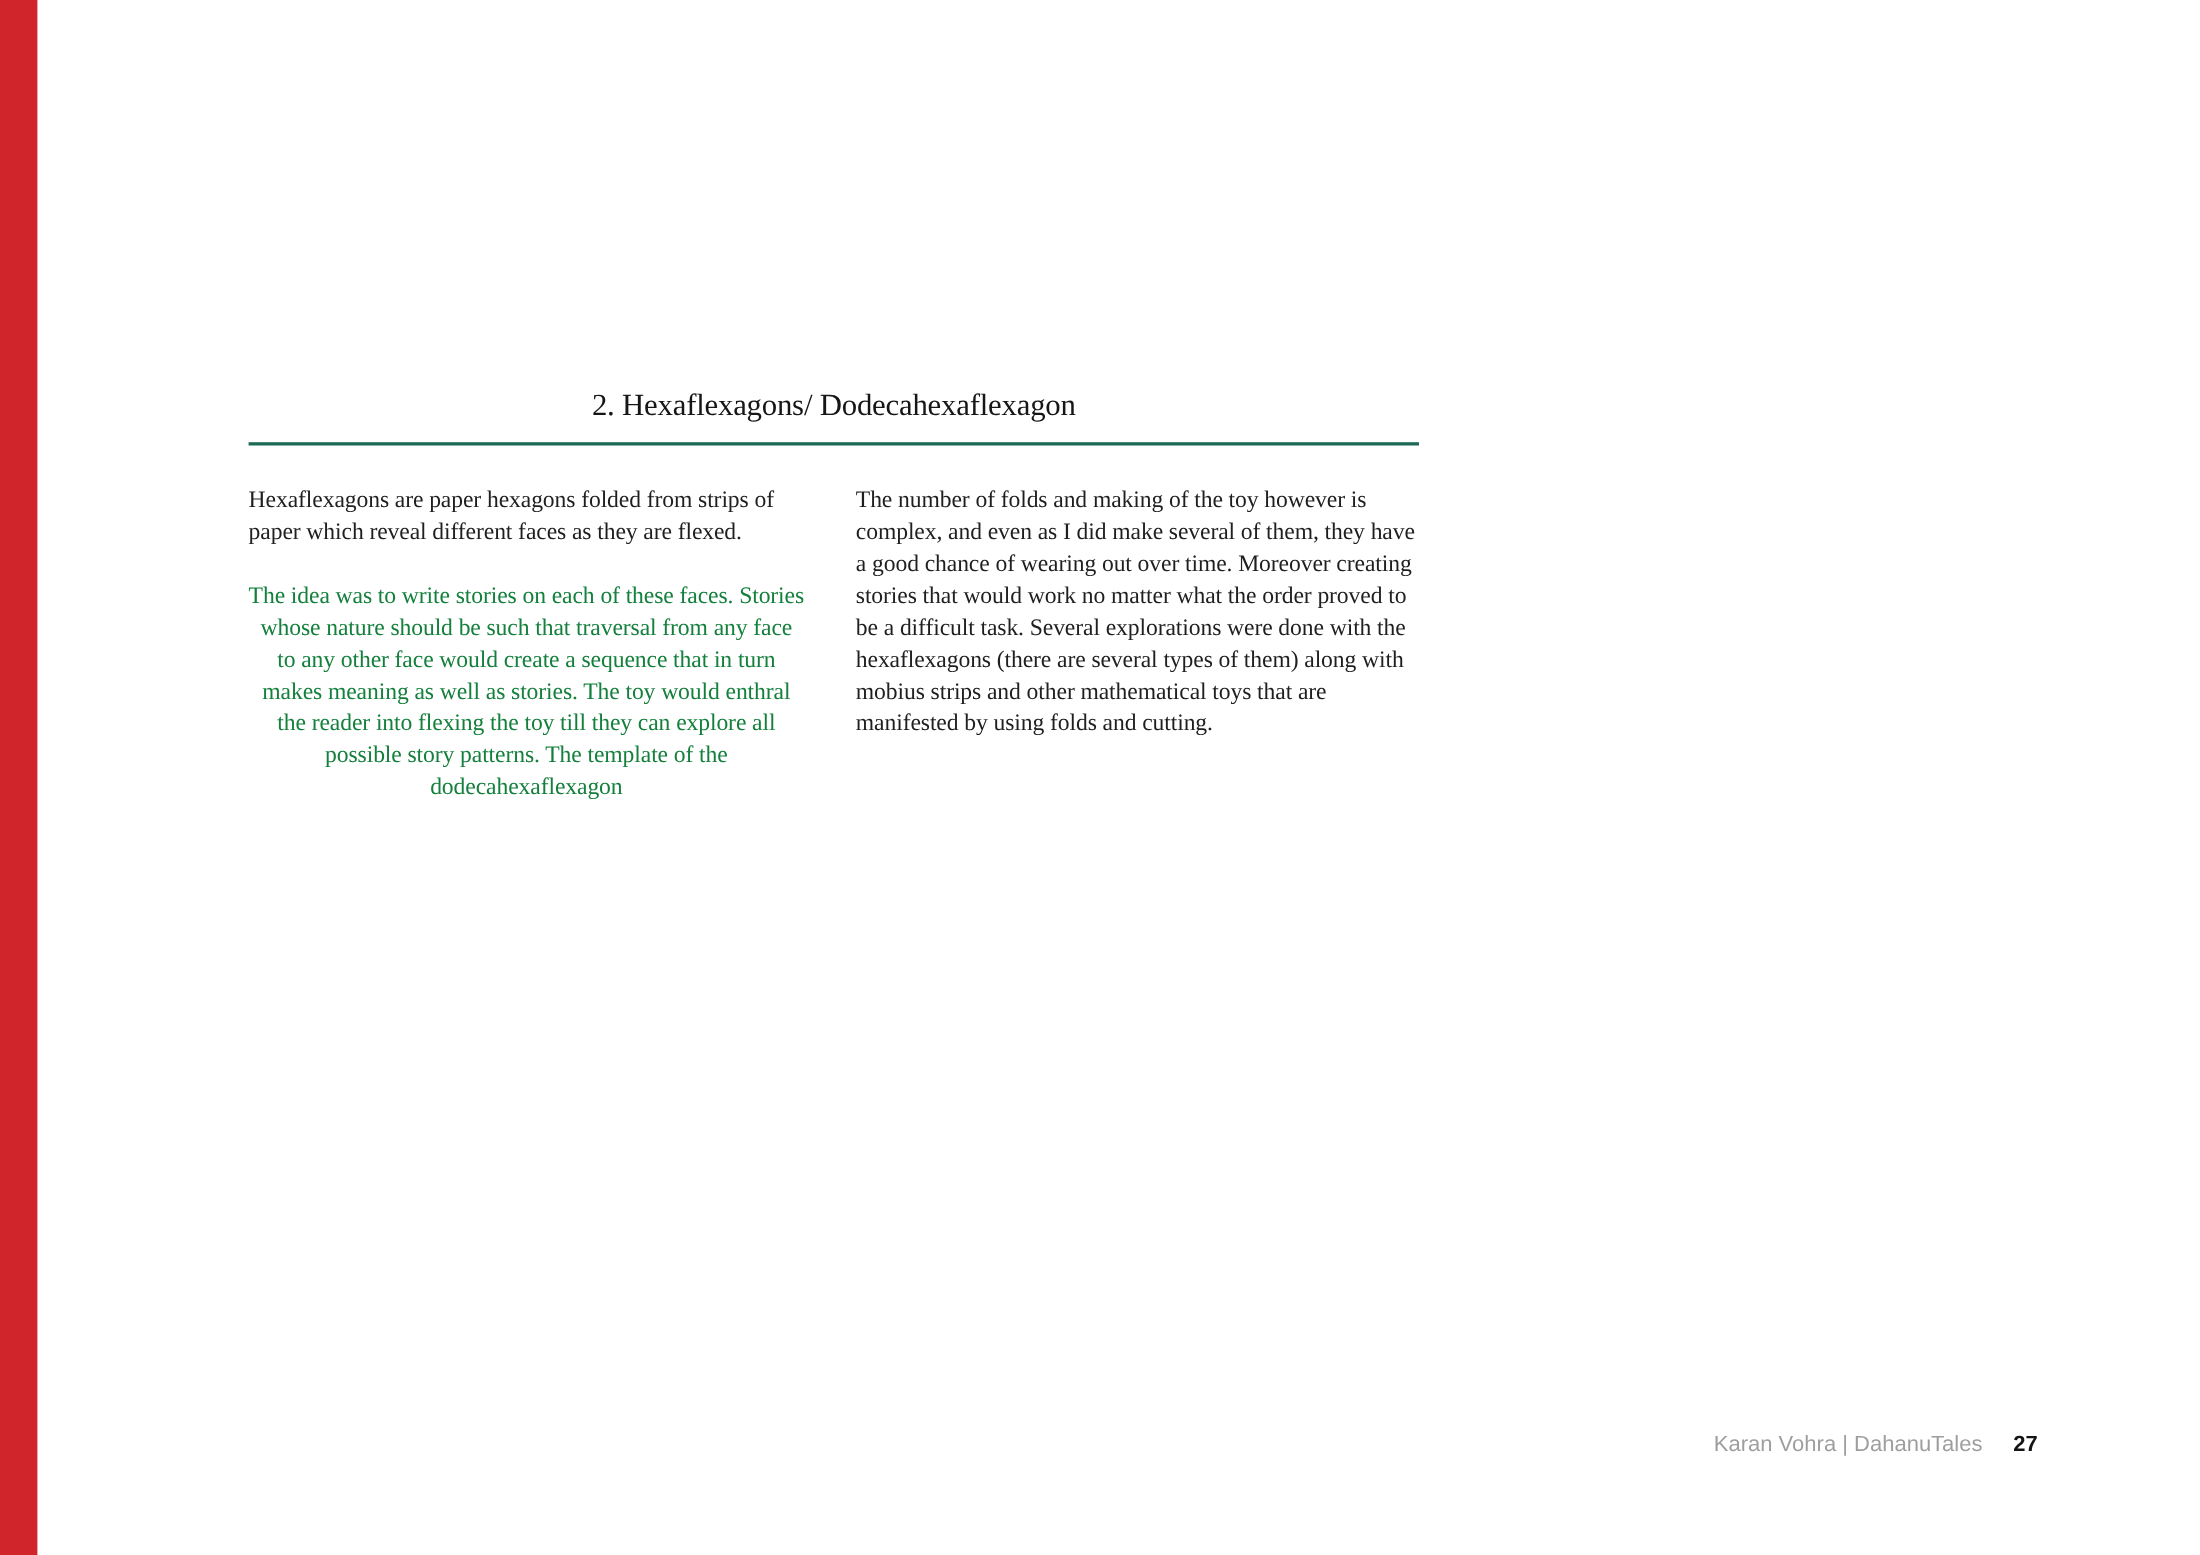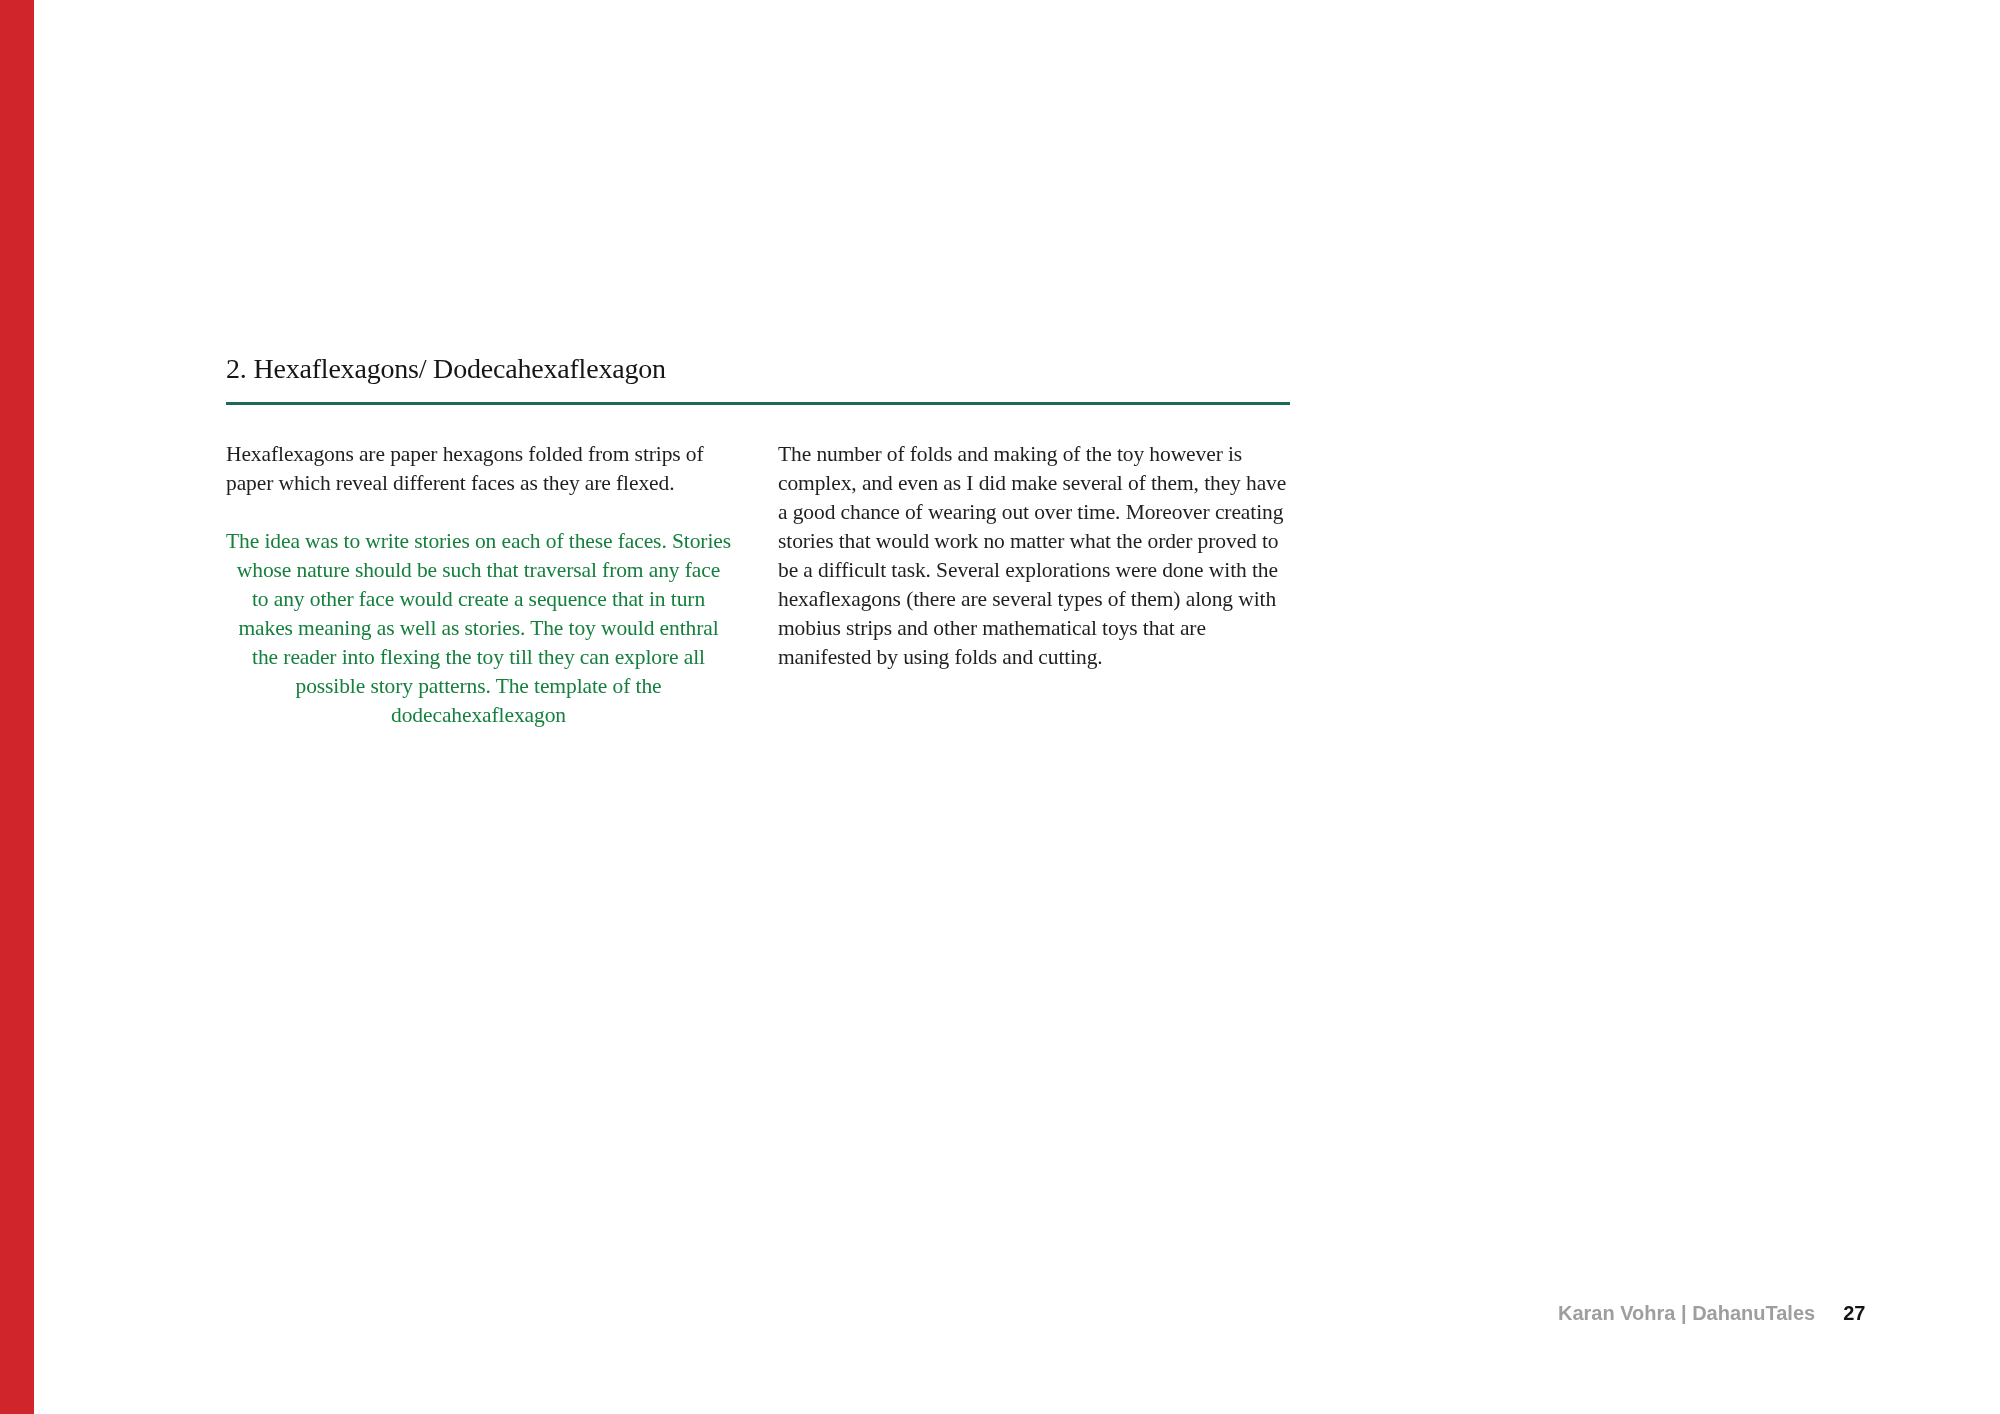--- a/index.html
+++ b/index.html
@@ -29,20 +29,21 @@
     width: 1064px;
   }
   h1.section-heading {
     margin: 0;
     font-weight: 400;
     font-size: 28px;
     line-height: 34px;
     letter-spacing: -0.2px;
     color: #161616;
     font-family: "Liberation Serif", "DejaVu Serif", serif;
+    text-align: center;
   }
   .heading-rule {
     margin-top: 16px;
     width: 1064px;
     height: 2.5px;
     border: none;
   }
   .columns {
     position: absolute;
     left: 226px;
@@ -98,16 +99,16 @@
     <div class="col col-left">
       <p style="color: rgb(31, 31, 31);">Hexaflexagons are paper hexagons folded from strips of paper which reveal different faces as they are flexed.</p>
       <p style="color: #15803d; text-align: center;">The idea was to write stories on each of these faces. Stories whose nature should be such that traversal from any face to any other face would create a sequence that in turn makes meaning as well as stories. The toy would enthral the reader into flexing the toy till they can explore all possible story patterns. The template of the dodecahexaflexagon</p>
     </div>
     <div class="col col-right">
       <p style="color: rgb(31, 31, 31);">The number of folds and making of the toy however is complex, and even as I did make several of them, they have a good chance of wearing out over time. Moreover creating stories that would work no matter what the order proved to be a difficult task. Several explorations were done with the hexaflexagons (there are several types of them) along with mobius strips and other mathematical toys that are manifested by using folds and cutting.</p>
     </div>
   </div>
 
   <div class="footer">
-    <span class="credit" style="color: rgb(158, 158, 158); font-weight: bold;">Karan Vohra | DahanuTales</span><span class="page-number">27</span>
+    <span class="credit" style="color: rgb(158, 158, 158);">Karan Vohra | DahanuTales</span><span class="page-number">27</span>
   </div>
 
 </div>
 
 </body></html>

